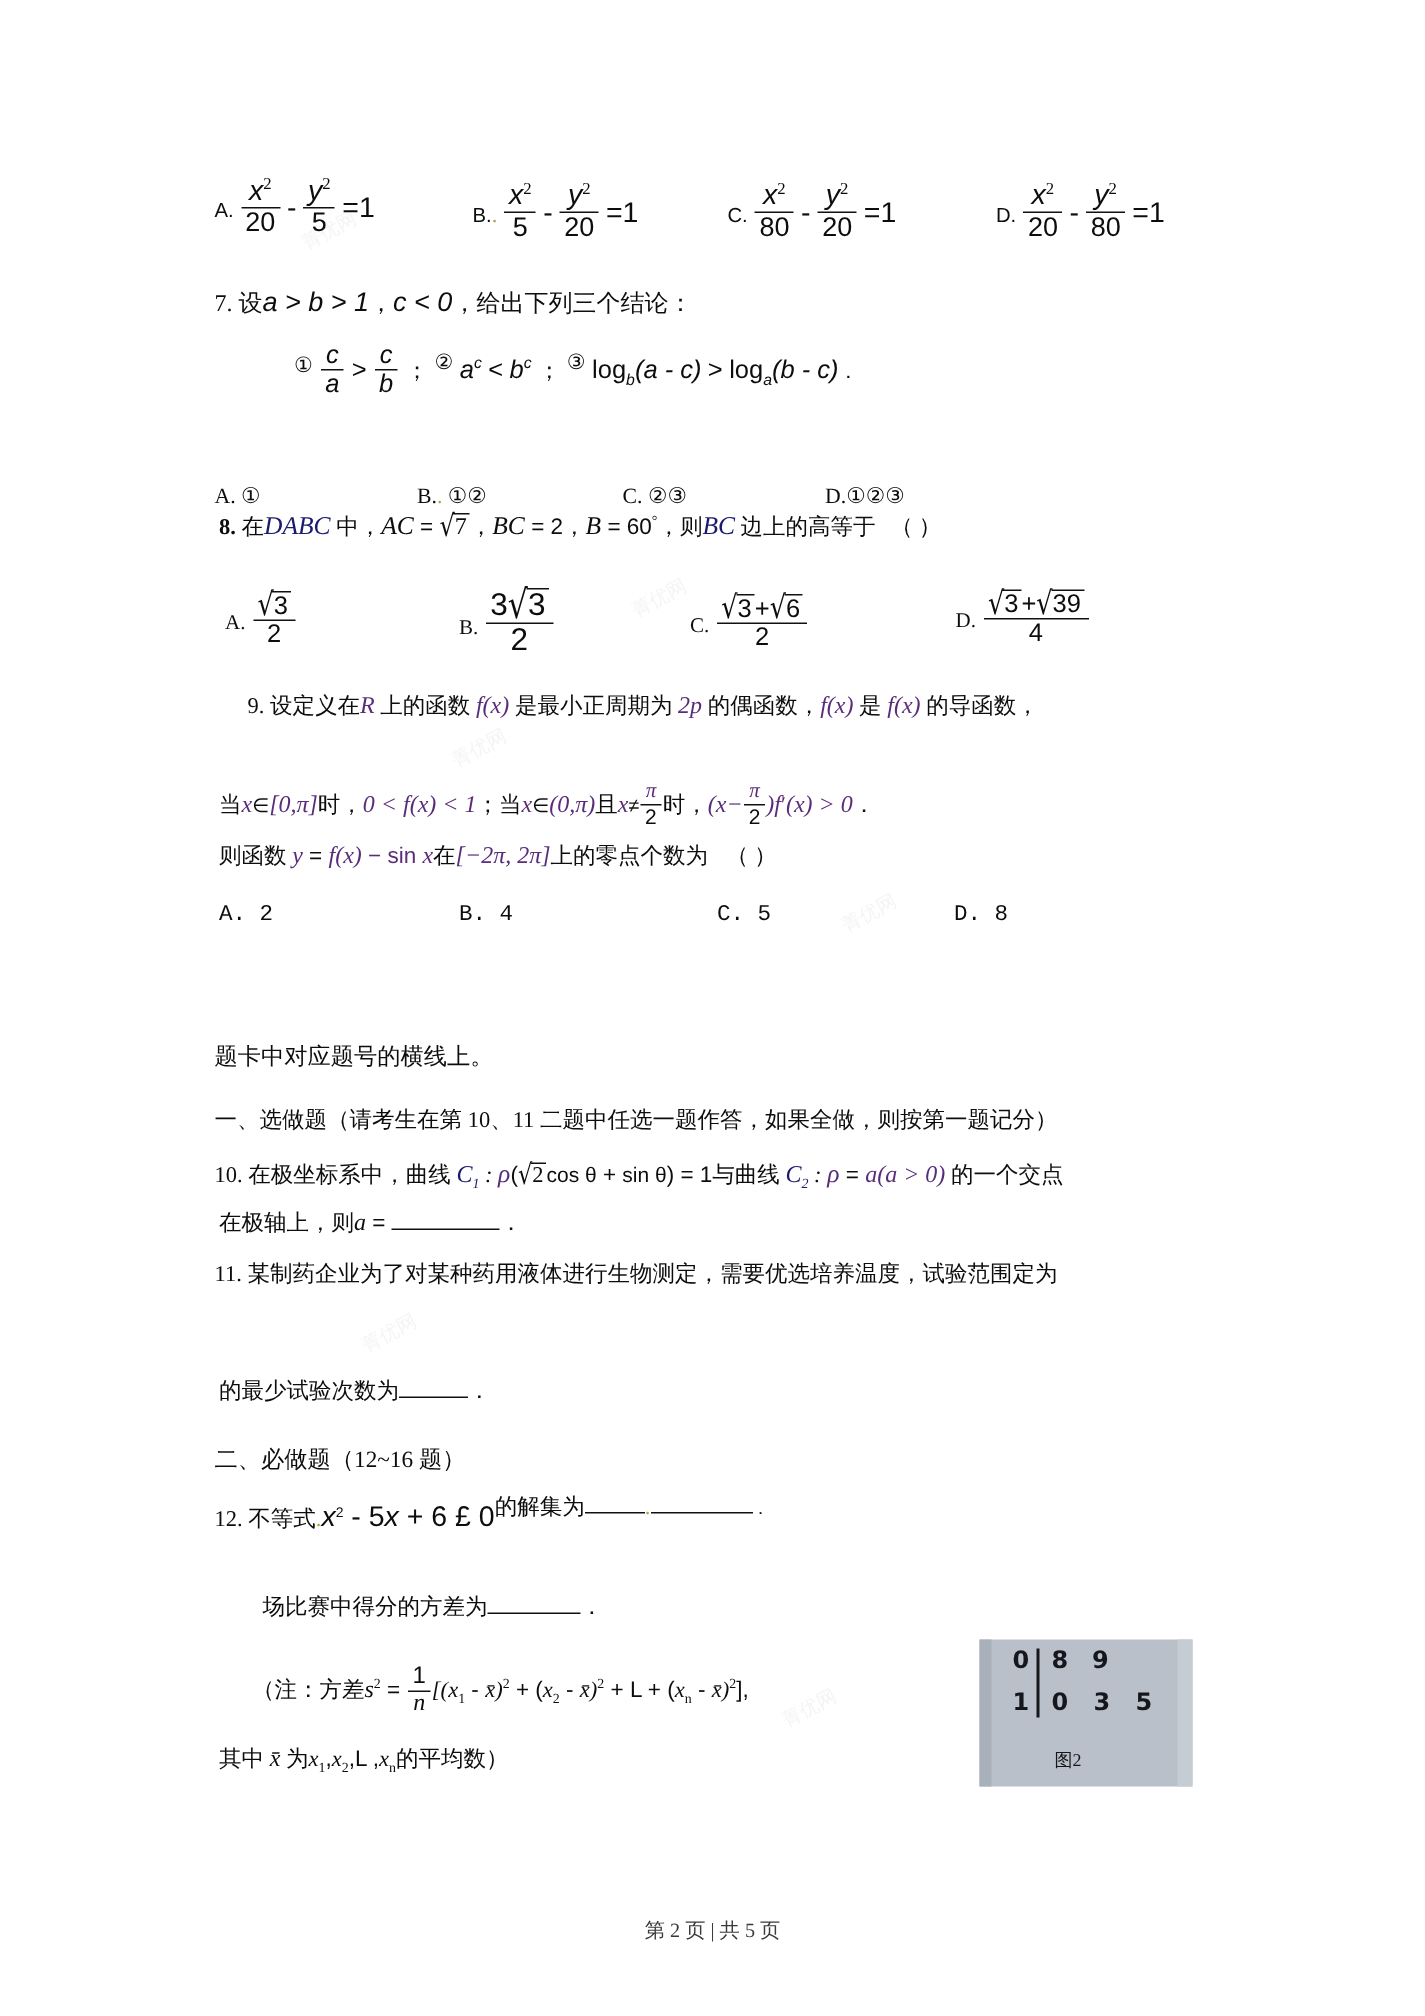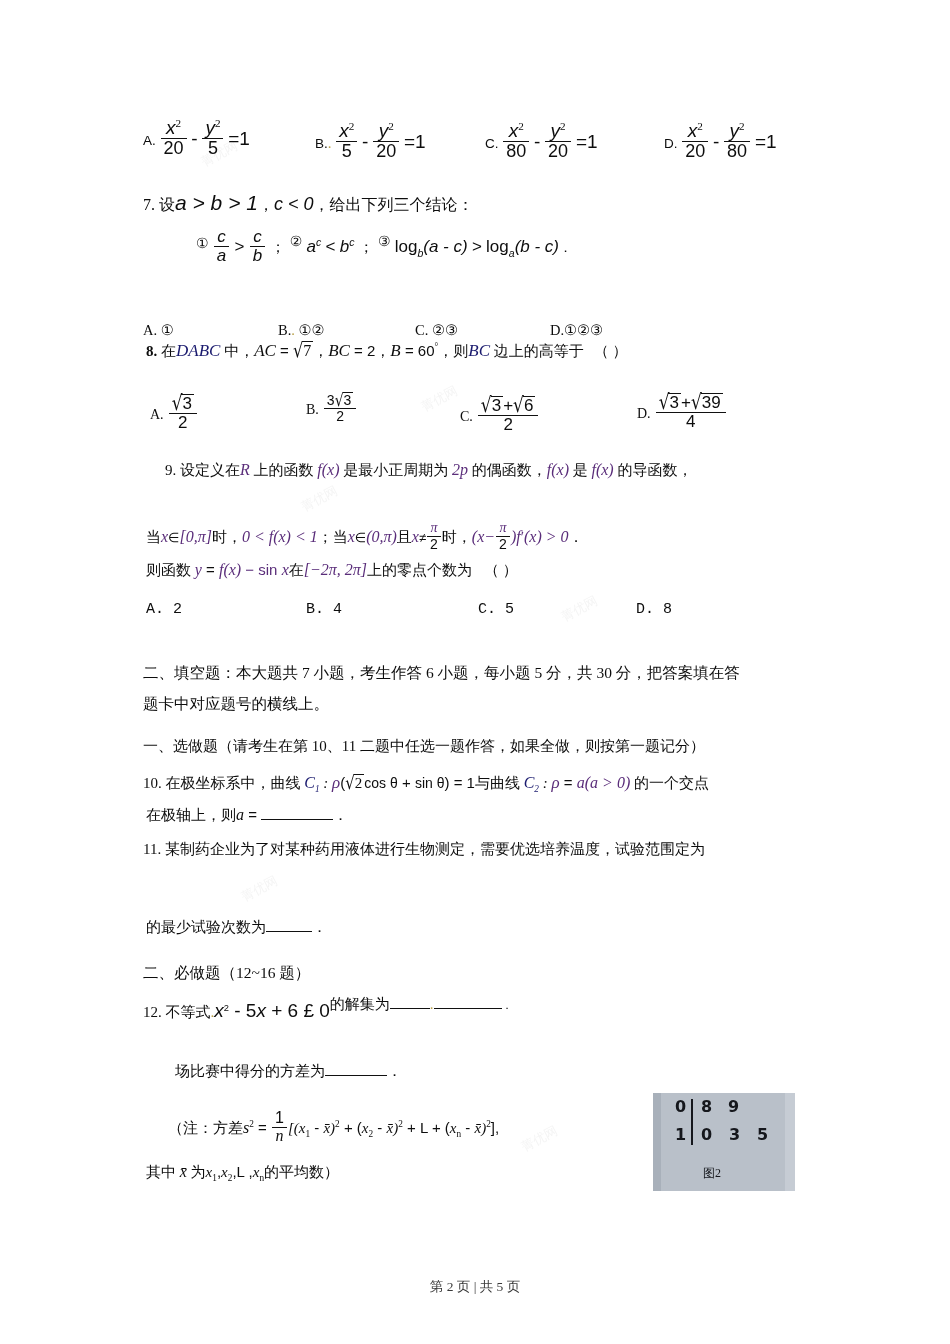--- a/index.html
+++ b/index.html
@@ -187,21 +187,21 @@
       <span class="frac" style="font-size:18px;">
         <span class="num"><span class="mi-s">y</span><sup class="sm">2</sup></span>
         <span class="den msans">80</span>
       </span>
       <span class="eq">=1</span>
     </div>
   </div>
 
   <div class="abs" style="left:143px; top:191px; font-size:16px;">
     <span class="qnum">7.</span>
-    <span class="cn">设</span><span class="mi-s" style="font-size:21px;">a &gt; b &gt; 1</span><span class="cn">，</span><span class="mi-s" style="font-size:18px;">c &lt; 0</span><span class="cn">，给出下列三个结论：</span>
+    <span class="cn">设</span><span class="mi-s" style="font-size:18px;">a &gt; b &gt; 1</span><span class="cn">，</span><span class="mi-s" style="font-size:18px;">c &lt; 0</span><span class="cn">，给出下列三个结论：</span>
   </div>
 
   <div class="abs" style="left:196px; top:228px; font-size:17px;">
     <span class="msans" style="font-size:14px; vertical-align:4px;">①</span>
     <span class="frac msans" style="font-size:17px;">
       <span class="num mi-s">c</span>
       <span class="den mi-s">a</span>
     </span>
     <span class="msans">&gt;</span>
     <span class="frac msans" style="font-size:17px;">
@@ -238,21 +238,21 @@
     <span style="position:absolute; left:7px; top:12px; white-space:nowrap;">
       <span class="cn" style="font-size:14px;">A.</span>
       <span class="frac msans" style="font-size:17px;">
         <span class="num"><span class="rad"><span class="sign">√</span><span class="body">3</span></span></span>
         <span class="den">2</span>
       </span>
     </span>
 
     <span style="position:absolute; left:163px; top:10px; white-space:nowrap;">
       <span class="cn" style="font-size:14px;">B.</span>
-      <span class="frac msans" style="font-size:14px;">
+      <span class="frac msans" style="font-size:21px;">
         <span class="num"><span>3</span><span class="rad"><span class="sign">√</span><span class="body">3</span></span></span>
         <span class="den">2</span>
       </span>
     </span>
 
     <span style="position:absolute; left:317px; top:14px; white-space:nowrap;">
       <span class="cn" style="font-size:14px;">C.</span>
       <span class="frac msans" style="font-size:17px;">
         <span class="num"><span class="rad"><span class="sign">√</span><span class="body">3</span></span><span>+</span><span class="rad"><span class="sign">√</span><span class="body">6</span></span></span>
         <span class="den">2</span>
@@ -281,21 +281,20 @@
     <span class="cn">则函数 </span><span class="mi purple" style="font-size:16px;">y</span><span class="msans"> = </span><span class="mi purple" style="font-size:16px;">f</span><span class="mi purple" style="font-size:16px;">(x)</span><span class="msans purple"> − sin </span><span class="mi purple" style="font-size:16px;">x</span><span class="cn">在</span><span class="mi purple" style="font-size:16px;">[−2π, 2π]</span><span class="cn">上的零点个数为</span><span class="cn" style="padding-left:12px;">（        ）</span>
   </div>
 
   <div class="abs" style="left:146px; top:601px; font-size:15px; font-family:'Liberation Mono', monospace;">
     <span style="position:absolute; left:0px; white-space:nowrap;"><span>A.</span> <span>2</span></span>
     <span style="position:absolute; left:160px; white-space:nowrap;"><span>B.</span> <span>4</span></span>
     <span style="position:absolute; left:332px; white-space:nowrap;"><span>C.</span> <span>5</span></span>
     <span style="position:absolute; left:490px; white-space:nowrap;"><span>D.</span>  <span>8</span></span>
   </div>
 
-  <div class="abs cn" style="left:143px; top:663px; font-size:15.5px;">二、填空题：本大题共 7 小题，考生作答 6 小题，每小题 5 分，共 30 分，把答案填在答</div>
   <div class="abs cn" style="left:143px; top:694px; font-size:15.5px;">题卡中对应题号的横线上。</div>
 
   <div class="abs cn" style="left:143px; top:737px; font-size:15px;">一、选做题（请考生在第 10、11 二题中任选一题作答，如果全做，则按第一题记分）</div>
 
   <div class="abs" style="left:143px; top:773px; font-size:15px;">
     <span class="qnum">10.</span>
     <span class="cn">在极坐标系中，曲线 </span><span class="mi blue" style="font-size:16px;">C</span><sub class="sm mi blue">1</sub><span class="mi"> : </span><span class="mi purple" style="font-size:17px;">ρ</span><span class="msans">(</span><span class="rad" style="font-size:15px;"><span class="sign">√</span><span class="body">2</span></span><span class="msans" style="font-size:14px;">cos θ</span><span class="msans"> + </span><span class="msans" style="font-size:14px;">sin θ</span><span class="msans">)</span><span class="msans"> = 1</span><span class="cn">与曲线 </span><span class="mi blue" style="font-size:16px;">C</span><sub class="sm mi blue">2</sub><span class="mi"> : </span><span class="mi purple" style="font-size:17px;">ρ</span><span class="msans"> = </span><span class="mi purple" style="font-size:16px;">a</span><span class="mi purple" style="font-size:16px;">(a &gt; 0)</span><span class="cn"> 的一个交点</span>
   </div>
 
   <div class="abs" style="left:146px; top:806px; font-size:15px;">

